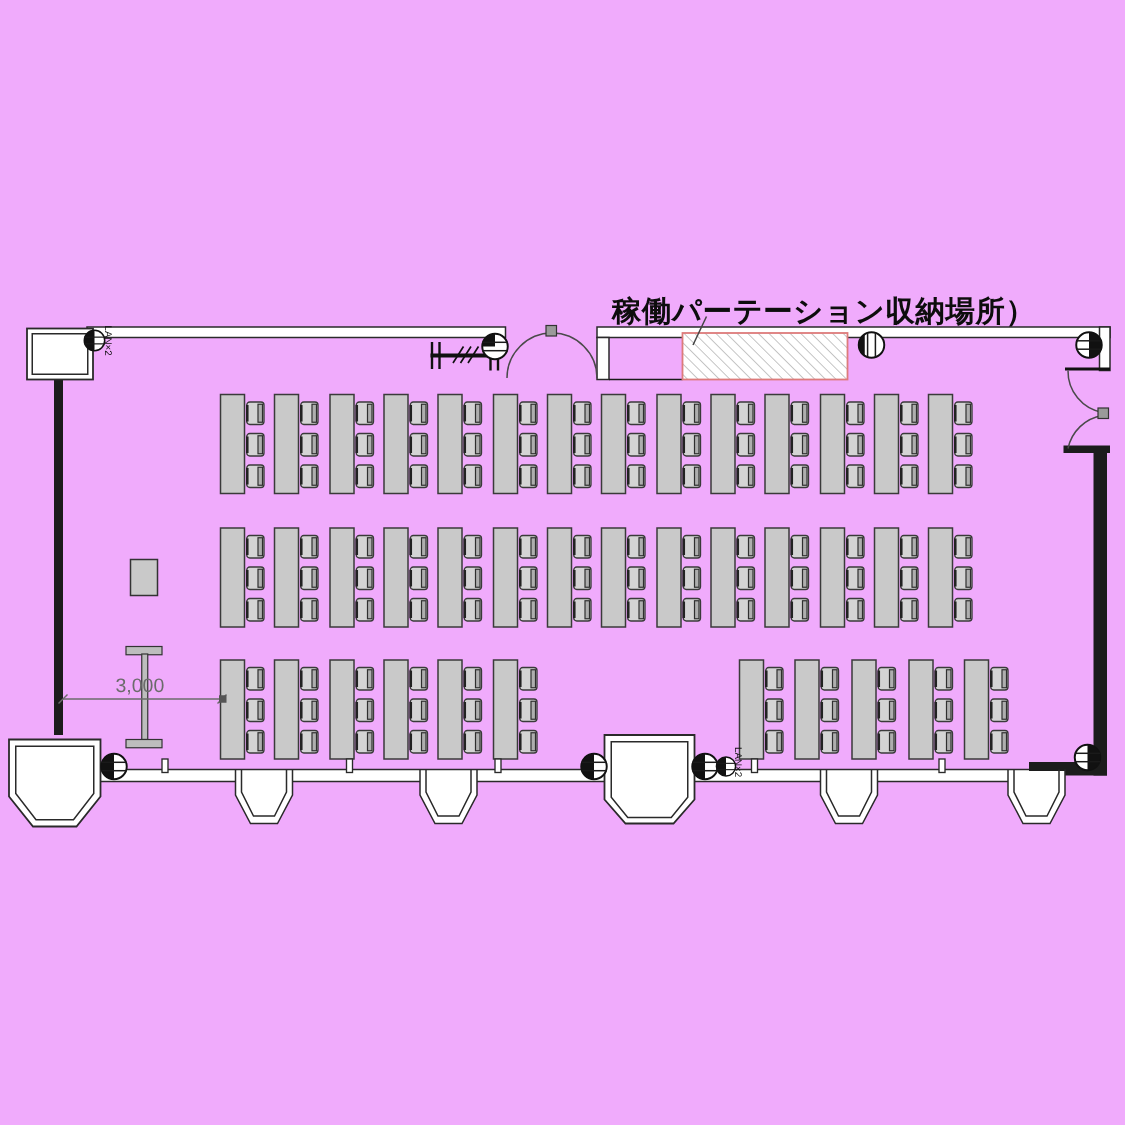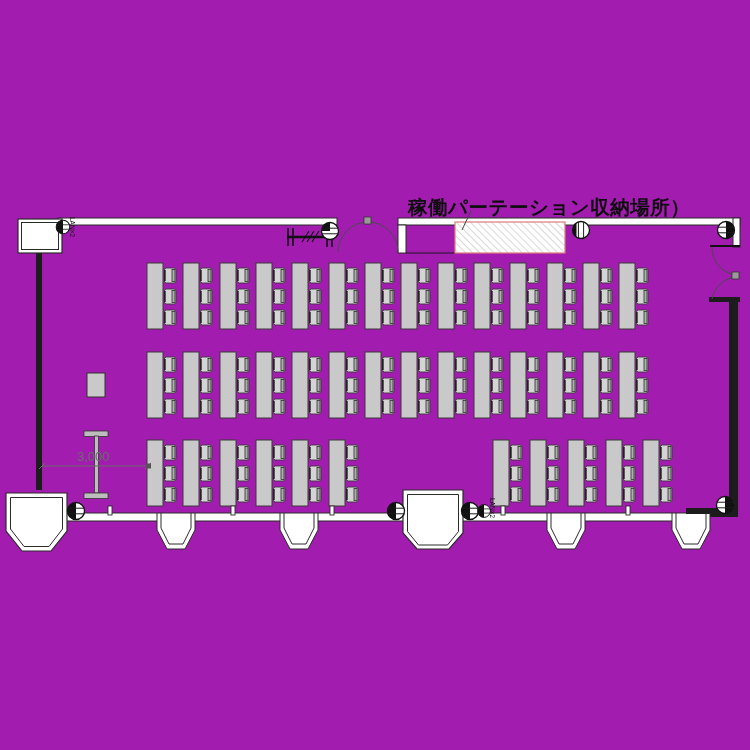--- a/index.html
+++ b/index.html
@@ -1,16 +1,16 @@
 <!DOCTYPE html>
 <html><head>
 <meta charset="utf-8">
 <style>
   html,body { margin:0; padding:0; background:#ffffff; }
-  .page { width:750px; height:750px; position:relative; background:#a21caf; }
+  .page { width:750px; height:750px; position:relative; background:#f0abfc; }
   svg { display:block; }
   .wall-thin   { fill:#ffffff; stroke:#2a2a2a; stroke-width:1; }
   .wall-thick  { fill:#1c1c1c; stroke:none; }
   .outline     { fill:#ffffff; stroke:#2a2a2a; stroke-width:1.2; }
   .inner-line  { fill:none; stroke:#2a2a2a; stroke-width:1; }
   .openline    { fill:#ffffff; stroke:none; }
   .table       { fill:#c9c9c9; stroke:#3a3a3a; stroke-width:1; }
   .chair       { fill:#d4d4d4; stroke:#3a3a3a; stroke-width:0.9; }
   .chair-back  { fill:#aeaeae; stroke:#2f2f2f; stroke-width:0.8; }
   .podium      { fill:#c9c9c9; stroke:#333; stroke-width:1; }

